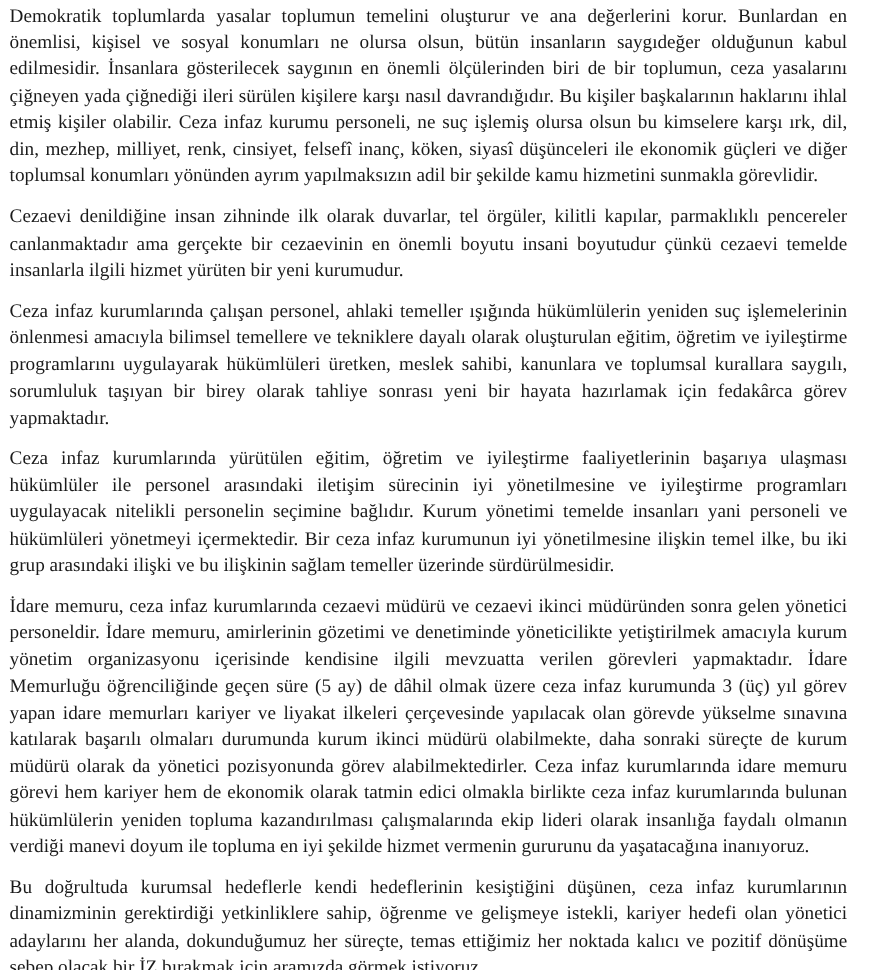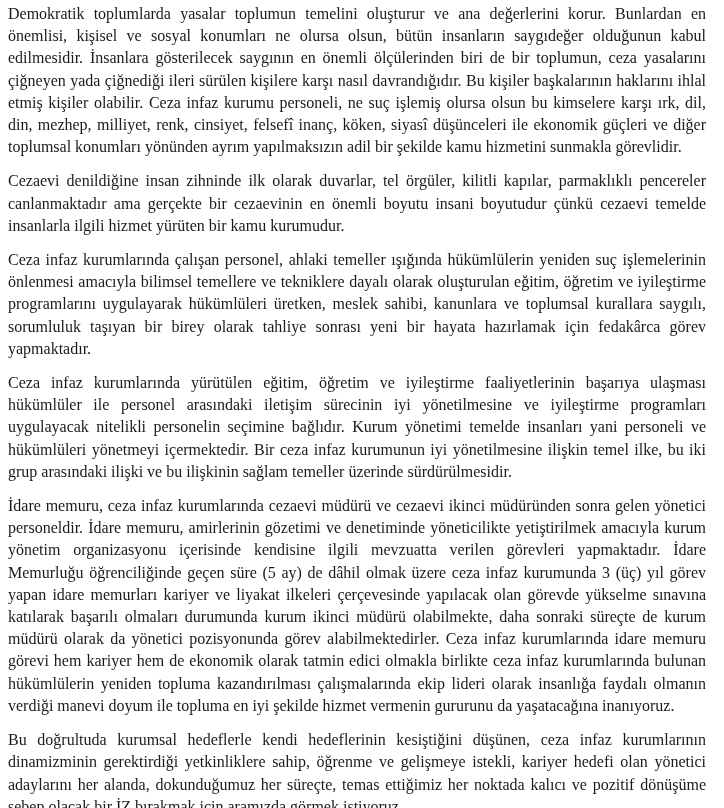--- a/index.html
+++ b/index.html
@@ -29,18 +29,18 @@
     }
     .doc p:last-child {
       margin-bottom: 0;
     }
   </style>
 </head>
 <body>
 
 <div class="doc">
   <p>Demokratik toplumlarda yasalar toplumun temelini oluşturur ve ana değerlerini korur. Bunlardan en önemlisi, kişisel ve sosyal konumları ne olursa olsun, bütün insanların saygıdeğer olduğunun kabul edilmesidir. İnsanlara gösterilecek saygının en önemli ölçülerinden biri de bir toplumun, ceza yasalarını çiğneyen yada çiğnediği ileri sürülen kişilere karşı nasıl davrandığıdır. Bu kişiler başkalarının haklarını ihlal etmiş kişiler olabilir. Ceza infaz kurumu personeli, ne suç işlemiş olursa olsun bu kimselere karşı ırk, dil, din, mezhep, milliyet, renk, cinsiyet, felsefî inanç, köken, siyasî düşünceleri ile ekonomik güçleri ve diğer toplumsal konumları yönünden ayrım yapılmaksızın adil bir şekilde kamu hizmetini sunmakla görevlidir.</p>
-  <p>Cezaevi denildiğine insan zihninde ilk olarak duvarlar, tel örgüler, kilitli kapılar, parmaklıklı pencereler canlanmaktadır ama gerçekte bir cezaevinin en önemli boyutu insani boyutudur çünkü cezaevi temelde insanlarla ilgili hizmet yürüten bir kamu kurumudur.</p>
+  <p>Cezaevi denildiğine insan zihninde ilk olarak duvarlar, tel örgüler, kilitli kapılar, parmaklıklı pencereler canlanmaktadır ama gerçekte bir cezaevinin en önemli boyutu insani boyutudur çünkü cezaevi temelde insanlarla ilgili hizmet yürüten bir yeni kurumudur.</p>
   <p>Ceza infaz kurumlarında çalışan personel, ahlaki temeller ışığında hükümlülerin yeniden suç işlemelerinin önlenmesi amacıyla bilimsel temellere ve tekniklere dayalı olarak oluşturulan eğitim, öğretim ve iyileştirme programlarını uygulayarak hükümlüleri üretken, meslek sahibi, kanunlara ve toplumsal kurallara saygılı, sorumluluk taşıyan bir birey olarak tahliye sonrası yeni bir hayata hazırlamak için fedakârca görev yapmaktadır.</p>
   <p>Ceza infaz kurumlarında yürütülen eğitim, öğretim ve iyileştirme faaliyetlerinin başarıya ulaşması hükümlüler ile personel arasındaki iletişim sürecinin iyi yönetilmesine ve iyileştirme programları uygulayacak nitelikli personelin seçimine bağlıdır. Kurum yönetimi temelde insanları yani personeli ve hükümlüleri yönetmeyi içermektedir. Bir ceza infaz kurumunun iyi yönetilmesine ilişkin temel ilke, bu iki grup arasındaki ilişki ve bu ilişkinin sağlam temeller üzerinde sürdürülmesidir.</p>
   <p>İdare memuru, ceza infaz kurumlarında cezaevi müdürü ve cezaevi ikinci müdüründen sonra gelen yönetici personeldir. İdare memuru, amirlerinin gözetimi ve denetiminde yöneticilikte yetiştirilmek amacıyla kurum yönetim organizasyonu içerisinde kendisine ilgili mevzuatta verilen görevleri yapmaktadır. İdare Memurluğu öğrenciliğinde geçen süre (5 ay) de dâhil olmak üzere ceza infaz kurumunda 3 (üç) yıl görev yapan idare memurları kariyer ve liyakat ilkeleri çerçevesinde yapılacak olan görevde yükselme sınavına katılarak başarılı olmaları durumunda kurum ikinci müdürü olabilmekte, daha sonraki süreçte de kurum müdürü olarak da yönetici pozisyonunda görev alabilmektedirler. Ceza infaz kurumlarında idare memuru görevi hem kariyer hem de ekonomik olarak tatmin edici olmakla birlikte ceza infaz kurumlarında bulunan hükümlülerin yeniden topluma kazandırılması çalışmalarında ekip lideri olarak insanlığa faydalı olmanın verdiği manevi doyum ile topluma en iyi şekilde hizmet vermenin gururunu da yaşatacağına inanıyoruz.</p>
   <p>Bu doğrultuda kurumsal hedeflerle kendi hedeflerinin kesiştiğini düşünen, ceza infaz kurumlarının dinamizminin gerektirdiği yetkinliklere sahip, öğrenme ve gelişmeye istekli, kariyer hedefi olan yönetici adaylarını her alanda, dokunduğumuz her süreçte, temas ettiğimiz her noktada kalıcı ve pozitif dönüşüme sebep olacak bir İZ bırakmak için aramızda görmek istiyoruz.</p>
 </div>
 
 </body></html>

